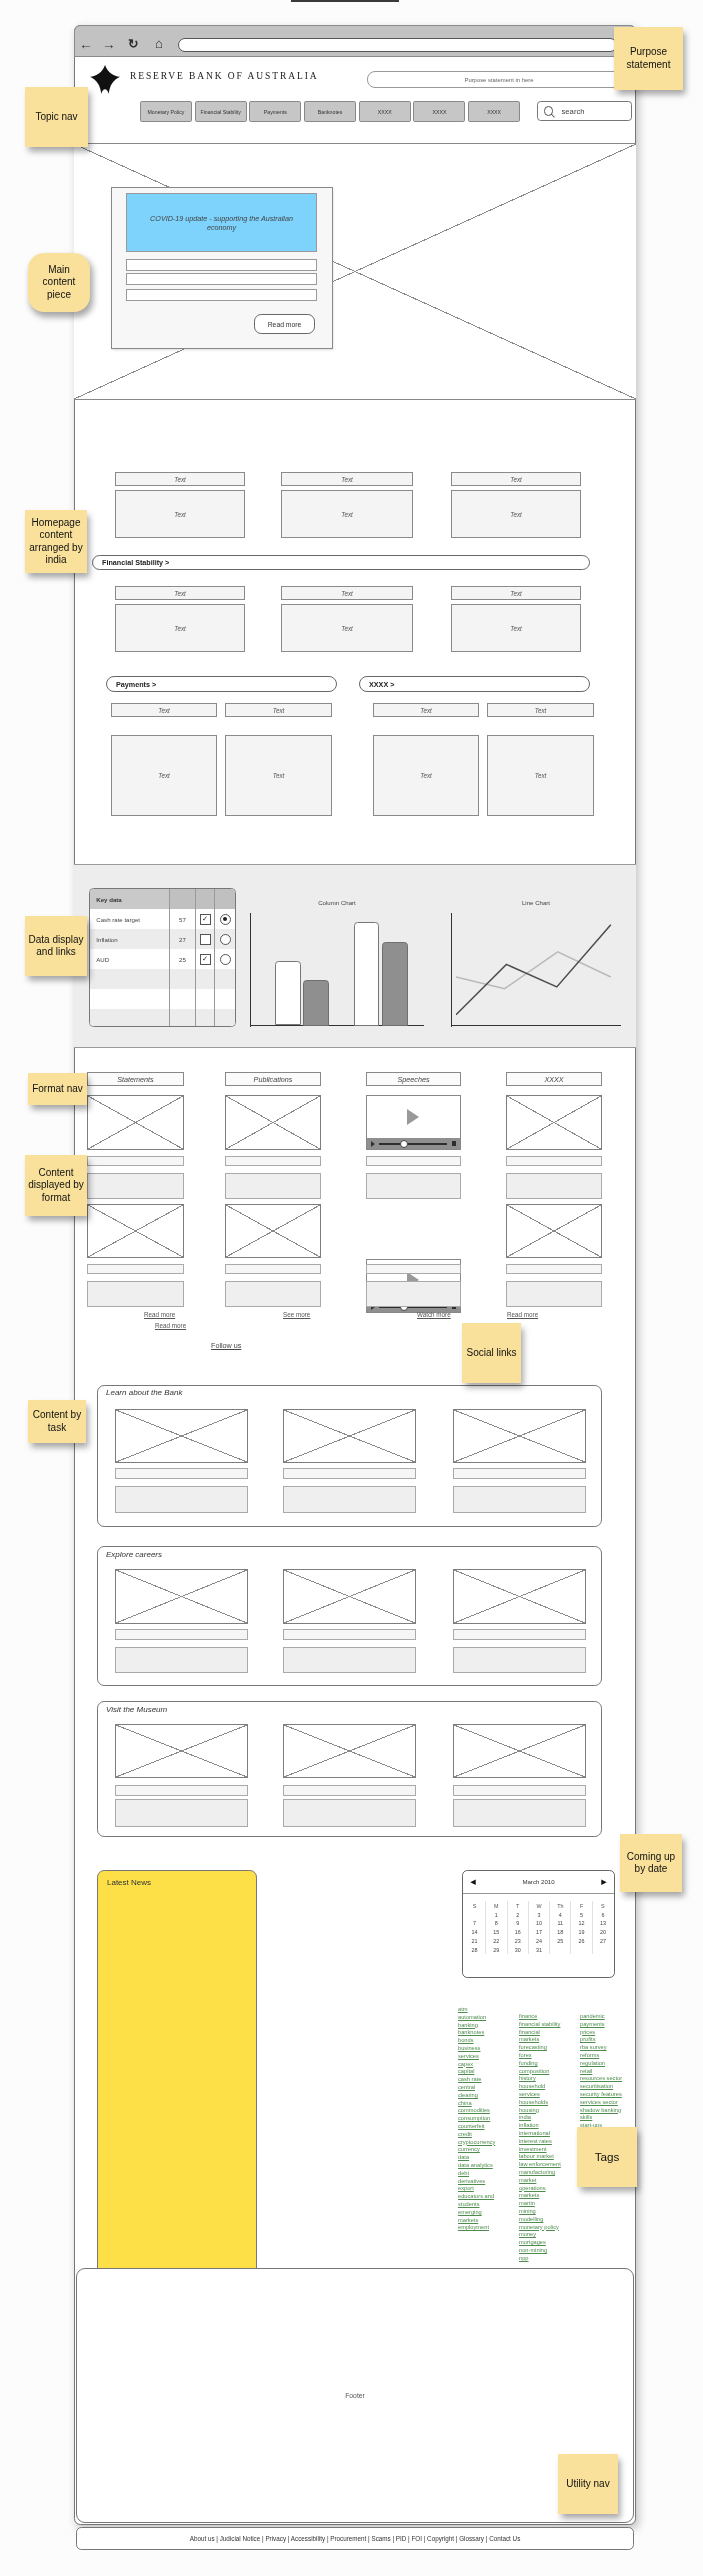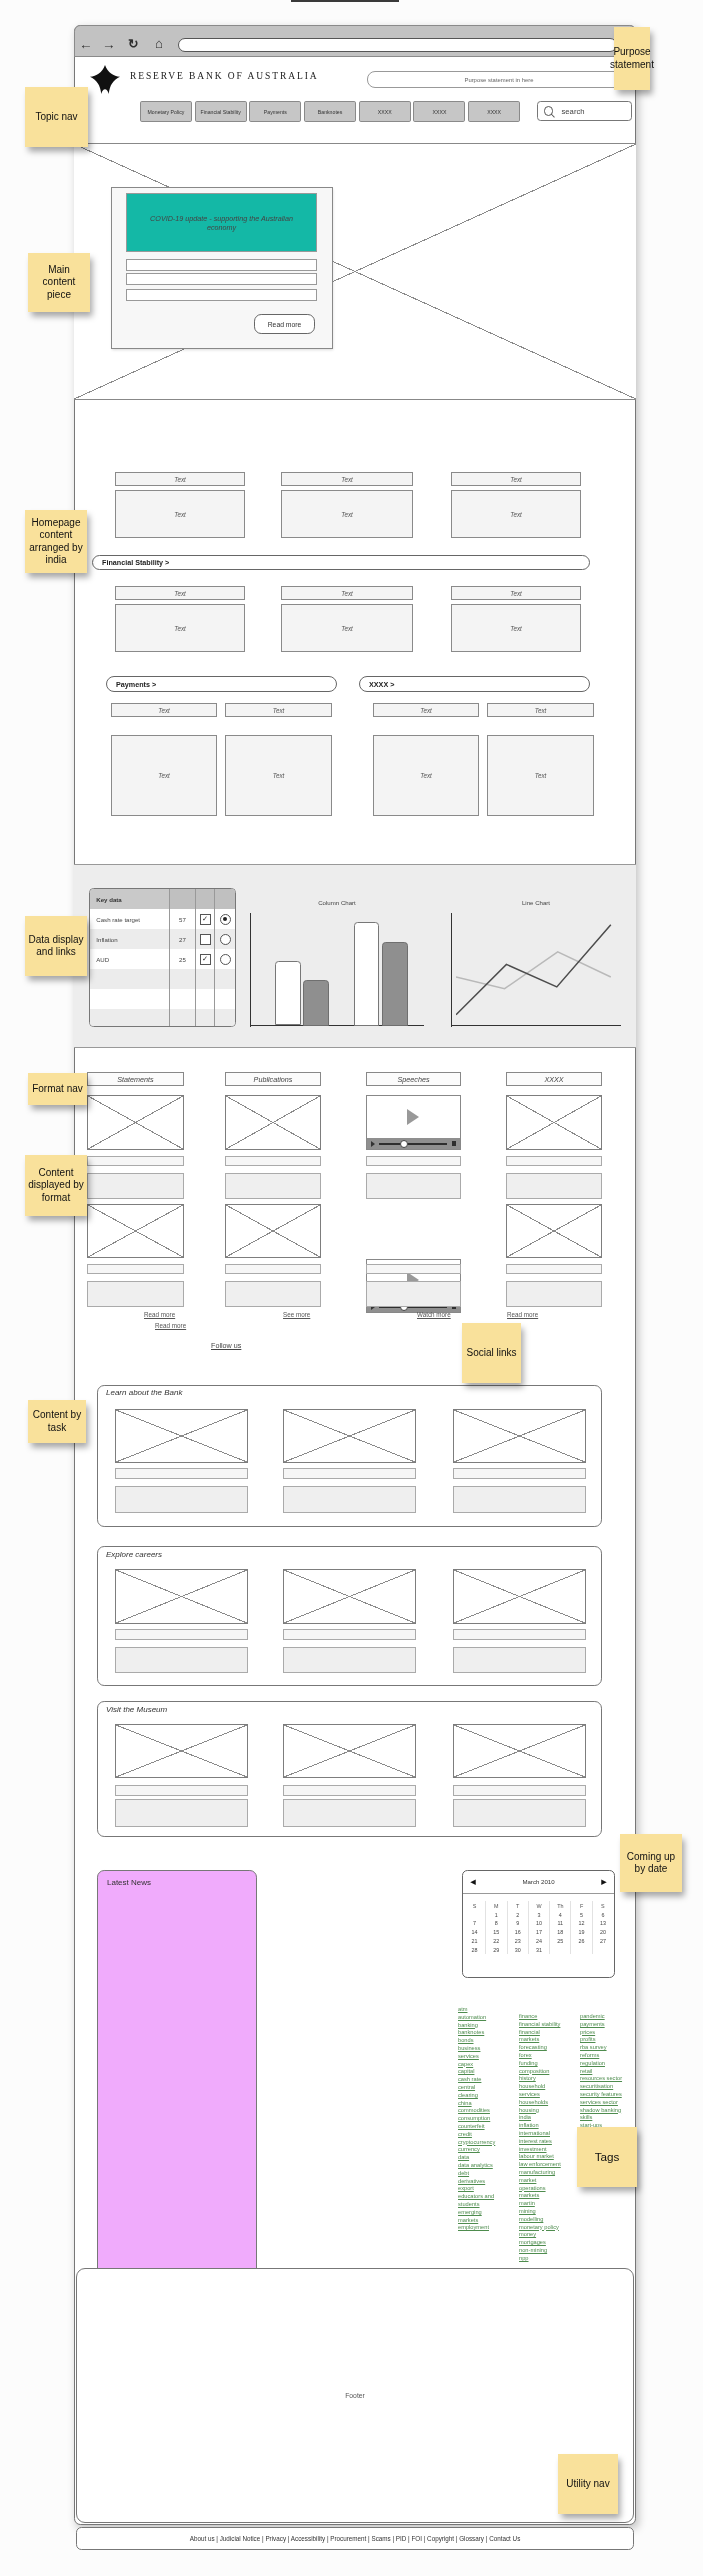--- a/index.html
+++ b/index.html
@@ -27,21 +27,21 @@
   .mag{width:7.2px;height:7.2px;border:1.3px solid #555;border-radius:50%;margin-left:6.3px;position:relative;}
   .mag::after{content:"";position:absolute;width:1.3px;height:4.5px;background:#555;left:6.8px;top:5.9px;transform:rotate(-45deg);}
 
   
   .xbox{border:0.9px solid #7d7d7d;background-color:#fff;background-image:
     linear-gradient(to top right, transparent calc(50% - 0.5px), #8a8a8a calc(50% - 0.5px), #8a8a8a calc(50% + 0.5px), transparent calc(50% + 0.5px)),
     linear-gradient(to bottom right, transparent calc(50% - 0.5px), #8a8a8a calc(50% - 0.5px), #8a8a8a calc(50% + 0.5px), transparent calc(50% + 0.5px));}
   .hero{left:74px;top:143px;width:562px;height:257px;border-left:none;border-right:none;border-top:0.9px solid #888;border-bottom:0.9px solid #888;}
 
   .card{left:111px;top:187px;width:222px;height:162px;background:#f7f7f7;border:0.9px solid #888;box-shadow:0.9px 1.8px 2.7px rgba(0,0,0,.15);}
-  .card-title{left:126px;top:193px;width:191px;height:59px;background:#14b8a6;border:0.9px solid #999;
+  .card-title{left:126px;top:193px;width:191px;height:59px;background:#7dd3fc;border:0.9px solid #999;
               display:flex;align-items:center;justify-content:center;text-align:center;
               font-style:italic;font-size:7.2px;color:#444;padding:0 12.6px;}
   .card-line{left:126px;width:191px;height:11.7px;background:#fff;border:0.9px solid #999;}
   .readmore{left:254px;top:314px;width:61px;height:20px;border:1.1px solid #666;border-radius:7.2px;background:#fff;
             display:flex;align-items:center;justify-content:center;font-size:6.8px;color:#333;}
 
   
   .pill{border:0.9px solid #666;border-radius:8px;background:#fff;display:flex;align-items:center;
         padding-left:9px;font-size:7.2px;font-weight:bold;color:#222;}
   .txt-ph{display:flex;align-items:center;justify-content:center;font-style:italic;font-size:6.3px;color:#555;
@@ -80,21 +80,21 @@
   .scrub-line{height:1.8px;background:#2e2e2e;flex:1;margin:0 4.5px;position:relative;}
   .scrub-knob{position:absolute;left:30%;top:-2.7px;width:6.3px;height:6.3px;background:#fff;border:0.9px solid #444;border-radius:50%;}
   .scrub-end{width:4.5px;height:5.4px;background:#2e2e2e;margin-right:3.6px;}
   .link{font-size:6.3px;color:#555;text-decoration:underline;}
 
   
   .task-box{left:97px;width:505px;border:1.1px solid #777;border-radius:7.2px;background:#fff;}
   .task-label{font-style:italic;font-size:8px;color:#333;}
 
   
-  .news-box{top:1870px;height:467px;border:1.1px solid #777;border-radius:7.2px;background:#f0abfc;}
+  .news-box{top:1870px;height:467px;border:1.1px solid #777;border-radius:7.2px;background:#fde047;}
   .news-label{font-size:8px;color:#333;}
   .cal{left:462px;top:1870px;width:153px;height:108px;border:1.1px solid #666;border-radius:5.4px;background:#fff;}
   .cal-head{height:21.6px;border-bottom:0.9px solid #999;display:flex;align-items:center;justify-content:space-between;padding:0 7.2px;}
   .cal-month{font-size:6.1px;color:#333;}
   .cal-arrow{font-size:7.2px;color:#111;}
   .cal-grid{padding:7.2px 0.9px 0 0.9px;}
   .cal-row{display:flex;}
   .cal-cell{width:21.6px;text-align:center;font-size:5.4px;color:#444;line-height:8.7px;box-sizing:border-box;border-left:0.9px solid #e2e2e2;}
   .cal-row .cal-cell:first-child{border-left:none;}
   .cal-hdr .cal-cell{color:#555;line-height:10px;}
@@ -494,23 +494,23 @@
       <a class="tag">services sector</a>
       <a class="tag">shadow banking</a>
       <a class="tag">skills</a>
       <a class="tag">start-ups</a>
     </div>
 
   <div class="abs footerbox"></div>
   <div class="abs" style="left:76px;top:2392px;width:558px;text-align:center;font-size:6.8px;color:#555;">Footer</div>
   <div class="abs utilitybar">About us | Judicial Notice | Privacy | Accessibility | Procurement | Scams | PID | FOI | Copyright | Glossary | Contact Us</div>
 
-  <div class="abs sticky" style="left:614px;top:27px;width:36px;height:63px;">Purpose statement</div>
+  <div class="abs sticky" style="left:614px;top:27px;width:69px;height:63px;">Purpose statement</div>
   <div class="abs sticky" style="left:25px;top:87px;width:63px;height:60px;">Topic nav</div>
-  <div class="abs sticky" style="left:28px;top:253px;width:62px;height:59px;">Main content piece</div>
+  <div class="abs sticky" style="left:28px;top:253px;width:62px;height:59px;border-radius:16px;">Main content piece</div>
   <div class="abs sticky" style="left:25px;top:510px;width:62px;height:63px;">Homepage content arranged by india</div>
   <div class="abs sticky" style="left:25px;top:916px;width:62px;height:60px;">Data display and links</div>
   <div class="abs sticky" style="left:28px;top:1073px;width:59px;height:32px;">Format nav</div>
   <div class="abs sticky" style="left:25px;top:1155px;width:62px;height:61px;">Content displayed by format</div>
   <div class="abs sticky" style="left:462px;top:1323px;width:59px;height:60px;">Social links</div>
   <div class="abs sticky" style="left:28px;top:1400px;width:58px;height:43px;">Content by task</div>
   <div class="abs sticky" style="left:620px;top:1834px;width:62px;height:58px;">Coming up by date</div>
   <div class="abs sticky" style="left:577px;top:2127px;width:60px;height:60px;font-size:11.7px;">Tags</div>
   <div class="abs sticky" style="left:558px;top:2454px;width:60px;height:60px;">Utility nav</div>
 

